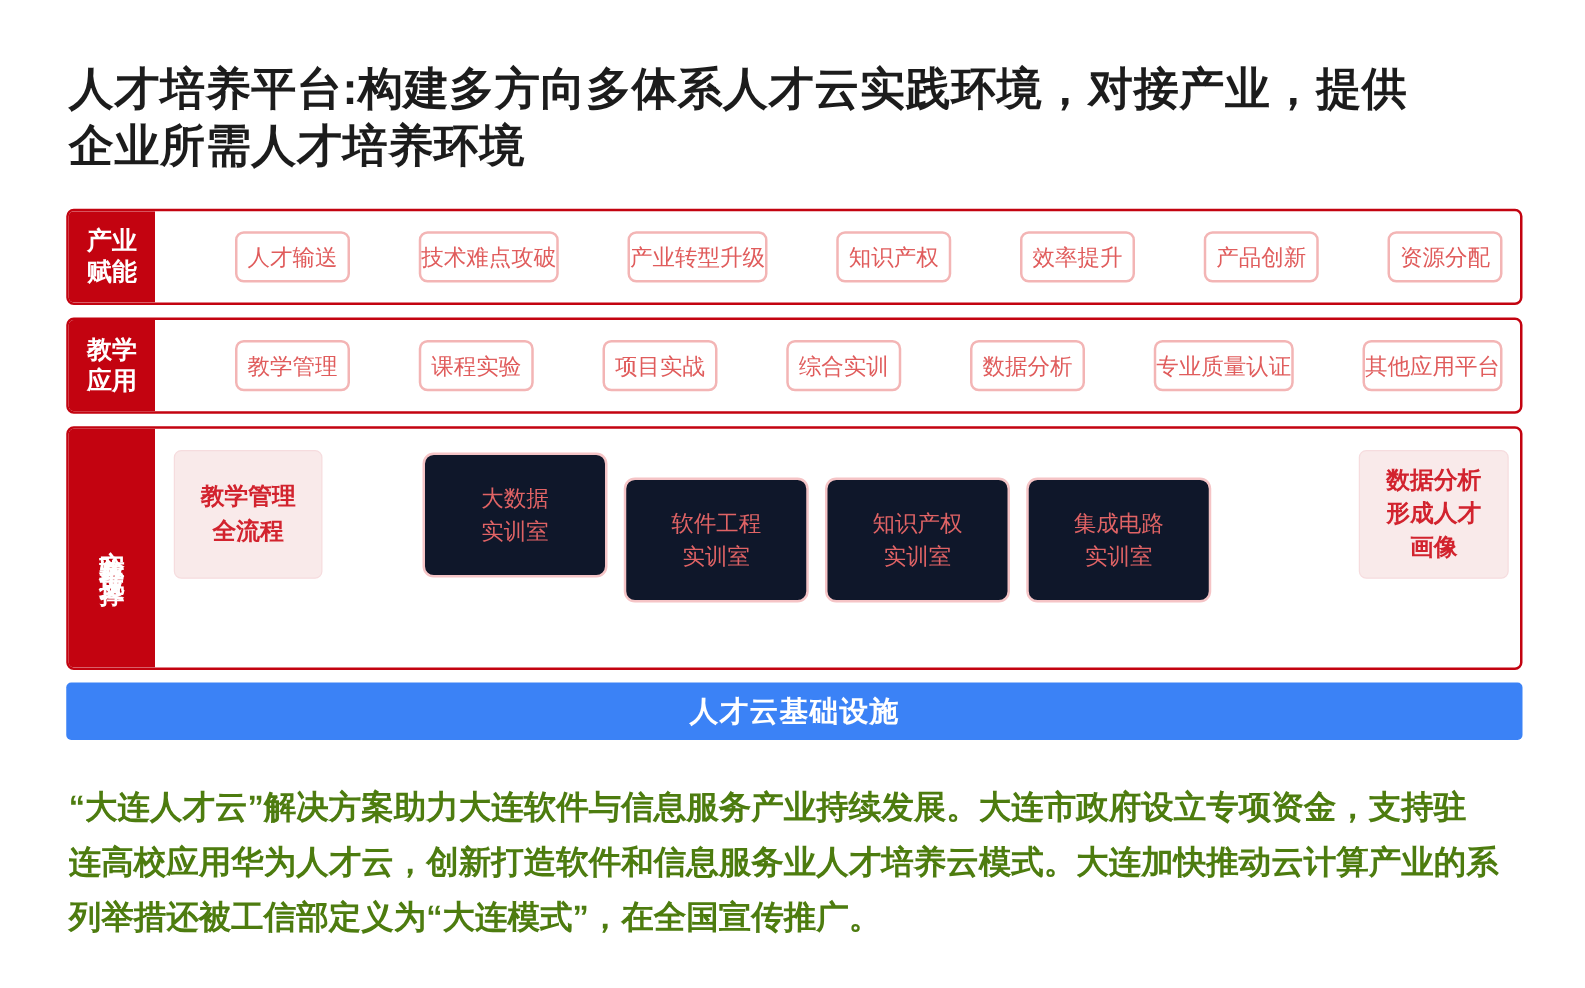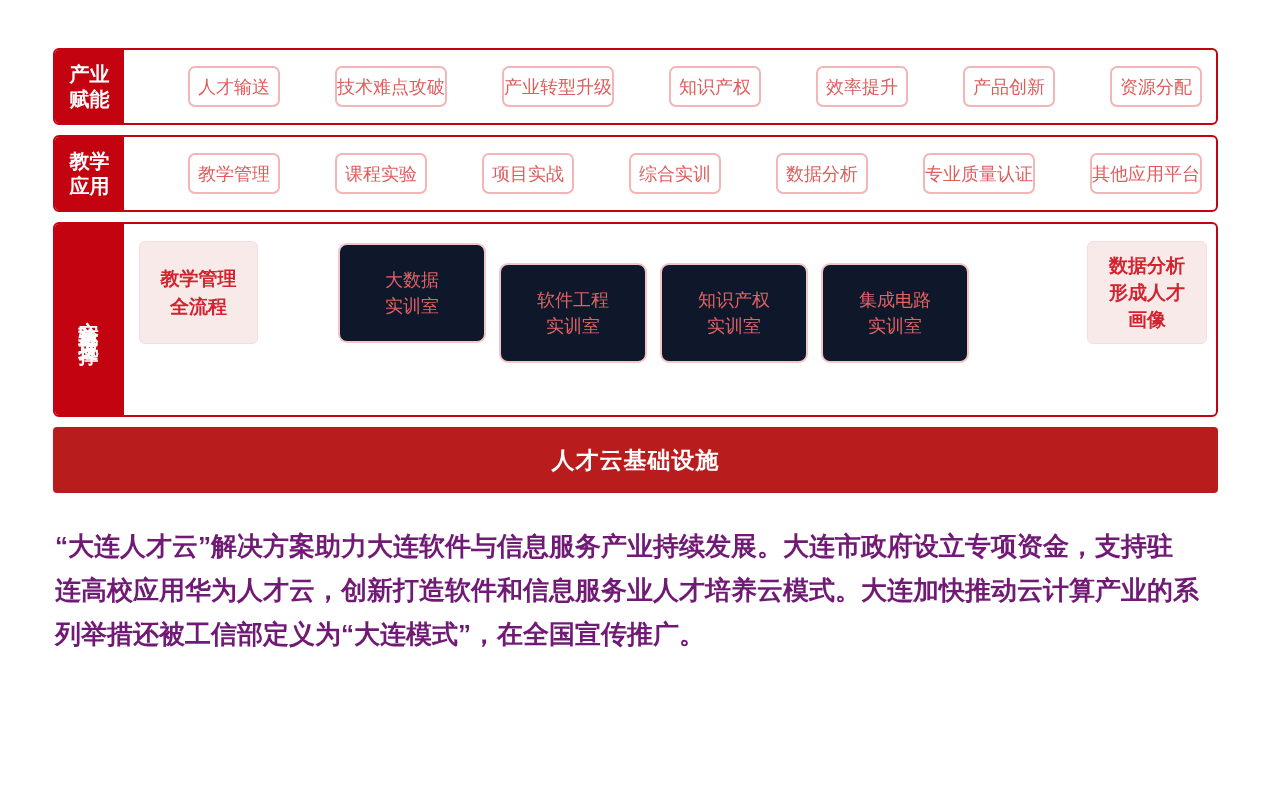--- a/index.html
+++ b/index.html
@@ -77,37 +77,39 @@
 
   .bars { margin-top: 10px; display: flex; gap: 7px; }
   .bar {
     flex: 1 1 0; height: 46px;
     background: #f8e2e4; border-radius: 6px;
     color: #ce2b33; font-weight: bold; font-size: 19px;
     display: flex; align-items: center; justify-content: center;
   }
 
   .banner {
-    box-sizing: border-box; height: 66px; margin-top: 7px;
-    background: #b91c1c; border-radius: 4px;
+    box-sizing: border-box; height: 46px; margin-top: 7px;
+    background: #3b82f6; border-radius: 4px;
     color: #ffffff; font-weight: bold; font-size: 23px; letter-spacing: 1px;
     display: flex; align-items: center; justify-content: center;
   }
 
   .body-text {
     margin: 31px 0 0 2px;
     font-size: 26px; font-weight: bold; line-height: 44px;
-    color: #701a75; white-space: pre-line;
+    color: #4d7c0f; white-space: pre-line;
   }
 </style>
 </head>
 <body>
 
 <div class="page">
 
+  <h1 class="title">人才培养平台:构建多方向多体系人才云实践环境，对接产业，提供
+企业所需人才培养环境</h1>
 
   <div class="row">
     <div class="row-label">产业
 赋能</div>
     <div class="row-content">
       <div class="pill">人才输送</div>
       <div class="pill">技术难点攻破</div>
       <div class="pill">产业转型升级</div>
       <div class="pill">知识产权</div>
       <div class="pill">效率提升</div>

